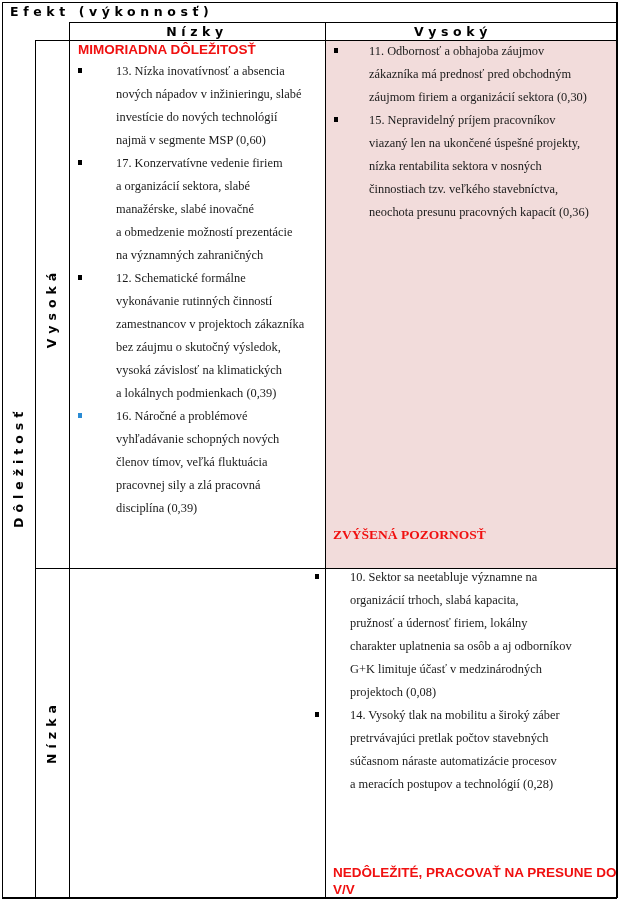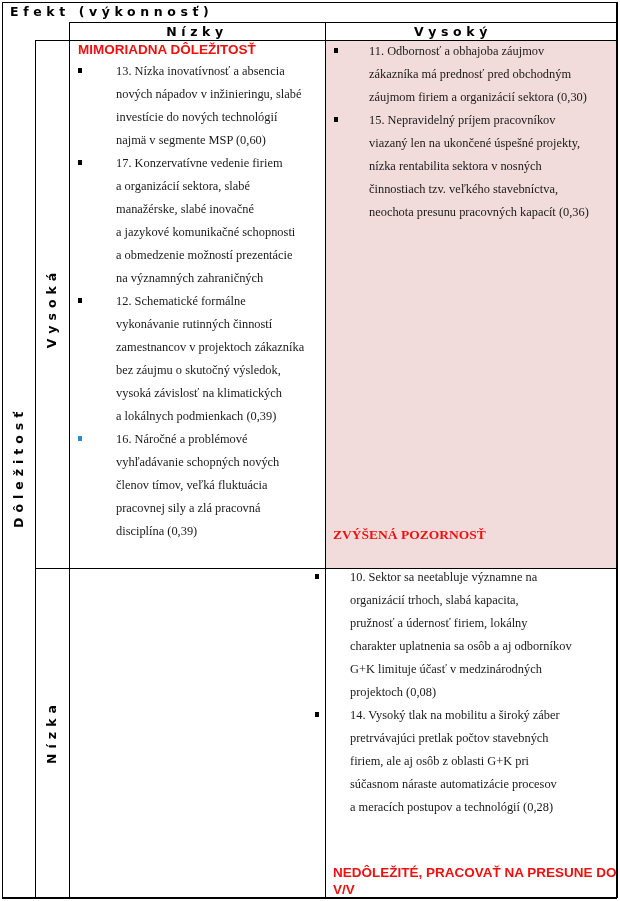--- a/index.html
+++ b/index.html
@@ -53,21 +53,20 @@
         <span class="item-text" style="padding-left: 38px;">13. Nízka inovatívnosť a absencia</span>
         <span class="item-text" style="padding-left: 38px;">nových nápadov v inžinieringu, slabé</span>
         <span class="item-text" style="padding-left: 38px;">investície do nových technológií</span>
         <span class="item-text" style="padding-left: 38px;">najmä v segmente MSP (0,60)</span>
       </div>
       <div class="item">
         <span class="bullet"></span>
         <span class="item-text" style="padding-left: 38px;">17. Konzervatívne vedenie firiem</span>
         <span class="item-text" style="padding-left: 38px;">a organizácií sektora, slabé</span>
         <span class="item-text" style="padding-left: 38px;">manažérske, slabé inovačné</span>
-        <span class="item-text" style="padding-left: 38px;">a jazykové komunikačné schopnosti</span>
         <span class="item-text" style="padding-left: 38px;">a obmedzenie možností prezentácie</span>
         <span class="item-text" style="padding-left: 38px;">na významných zahraničných</span>
       </div>
       <div class="item">
         <span class="bullet"></span>
         <span class="item-text" style="padding-left: 38px;">12. Schematické formálne</span>
         <span class="item-text" style="padding-left: 38px;">vykonávanie rutinných činností</span>
         <span class="item-text" style="padding-left: 38px;">zamestnancov v projektoch zákazníka</span>
         <span class="item-text" style="padding-left: 38px;">bez záujmu o skutočný výsledok,</span>
         <span class="item-text" style="padding-left: 38px;">vysoká závislosť na klimatických</span>
@@ -114,21 +113,20 @@
         <span class="item-text" style="padding-left: 35px;">organizácií trhoch, slabá kapacita,</span>
         <span class="item-text" style="padding-left: 35px;">pružnosť a údernosť firiem, lokálny</span>
         <span class="item-text" style="padding-left: 35px;">charakter uplatnenia sa osôb a aj odborníkov</span>
         <span class="item-text" style="padding-left: 35px;">G+K limituje účasť v medzinárodných</span>
         <span class="item-text" style="padding-left: 35px;">projektoch (0,08)</span>
       </div>
       <div class="item">
         <span class="bullet"></span>
         <span class="item-text" style="padding-left: 35px;">14. Vysoký tlak na mobilitu a široký záber</span>
         <span class="item-text" style="padding-left: 35px;">pretrvávajúci pretlak počtov stavebných</span>
-        <span class="item-text" style="padding-left: 35px;">firiem, ale aj osôb z oblasti G+K pri</span>
         <span class="item-text" style="padding-left: 35px;">súčasnom náraste automatizácie procesov</span>
         <span class="item-text" style="padding-left: 35px;">a meracích postupov a technológií (0,28)</span>
       </div>
     </div>
 </div>
 <div class="abs quad-label" style="left:333px; top:864px; line-height:17px;">
   <div>NEDÔLEŽITÉ, PRACOVAŤ NA PRESUNE DO</div>
   <div>V/V</div>
 </div>
 

